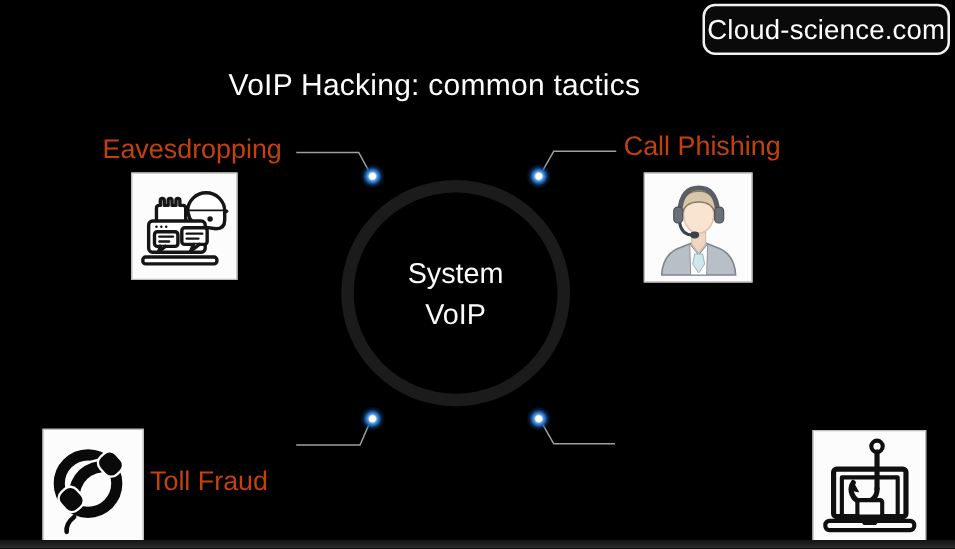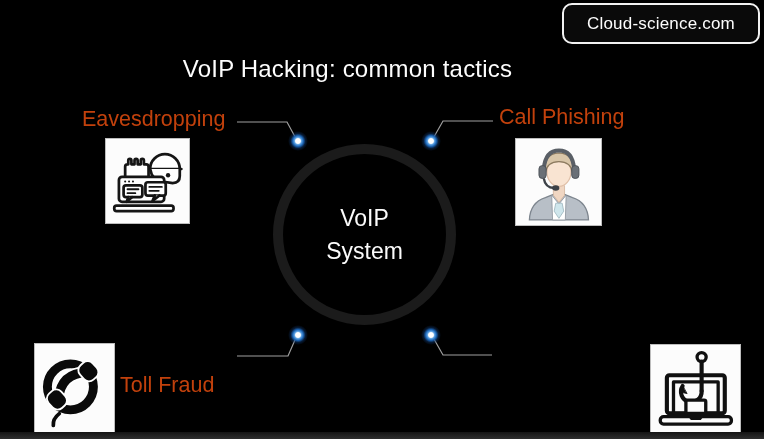--- a/index.html
+++ b/index.html
@@ -4,21 +4,21 @@
 <style>
   html,body{margin:0;padding:0;background:#000;}
   .stage{
     position:relative;width:764px;height:439px;background:#000;overflow:hidden;
     font-family:"Liberation Sans","DejaVu Sans",sans-serif;color:#fff;
   }
   .badge{
     position:absolute;left:562px;top:3px;width:198px;height:41px;
     border:2.5px solid #f2f2f2;border-radius:10px;background:#0a0a0a;
     display:flex;align-items:center;justify-content:center;box-sizing:border-box;
-    font-size:17px;letter-spacing:.2px;color:#fdfdfd;cursor:pointer;
+    font-size:22px;letter-spacing:.2px;color:#fdfdfd;cursor:pointer;
   }
   .title{
     position:absolute;top:55px;left:0;width:695px;text-align:center;
     font-size:24px;font-weight:400;color:#fdfdfd;letter-spacing:.2px;
   }
   .connectors{position:absolute;left:0;top:0;width:764px;height:439px;}
   .dot{
     position:absolute;width:20px;height:20px;border-radius:50%;
     background:radial-gradient(closest-side,#ffffff 0%,#ffffff 24%,#5ea2e2 36%,#1b64b4 54%,rgba(16,60,120,.45) 74%,rgba(0,0,0,0) 100%);
   }
@@ -65,22 +65,22 @@
     <polyline points="492,355 443,355 432.5,336.5" fill="none" stroke="#9f9f9f" stroke-width="1.2"></polyline>
   </svg>
 
   <div class="dot" style="left:288px;top:131px;"></div>
   <div class="dot" style="left:421px;top:131px;"></div>
   <div class="dot" style="left:288px;top:325px;"></div>
   <div class="dot" style="left:421px;top:325px;"></div>
 
   <div class="hub">
     <div class="hub-text">
+      <div>System</div>
       <div>VoIP</div>
-      <div>System</div>
     </div>
   </div>
 
   <div class="tactic-label lbl-eaves">Eavesdropping</div>
   <div class="tactic-label lbl-spoof">Call Phishing</div>
   <div class="tactic-label lbl-toll">Toll Fraud</div>
 
   <div class="icon-card card-eaves">
     <svg viewBox="0 0 100 100">
       <g fill="none" stroke="#151515" stroke-width="3.5" stroke-linejoin="round" stroke-linecap="round">

